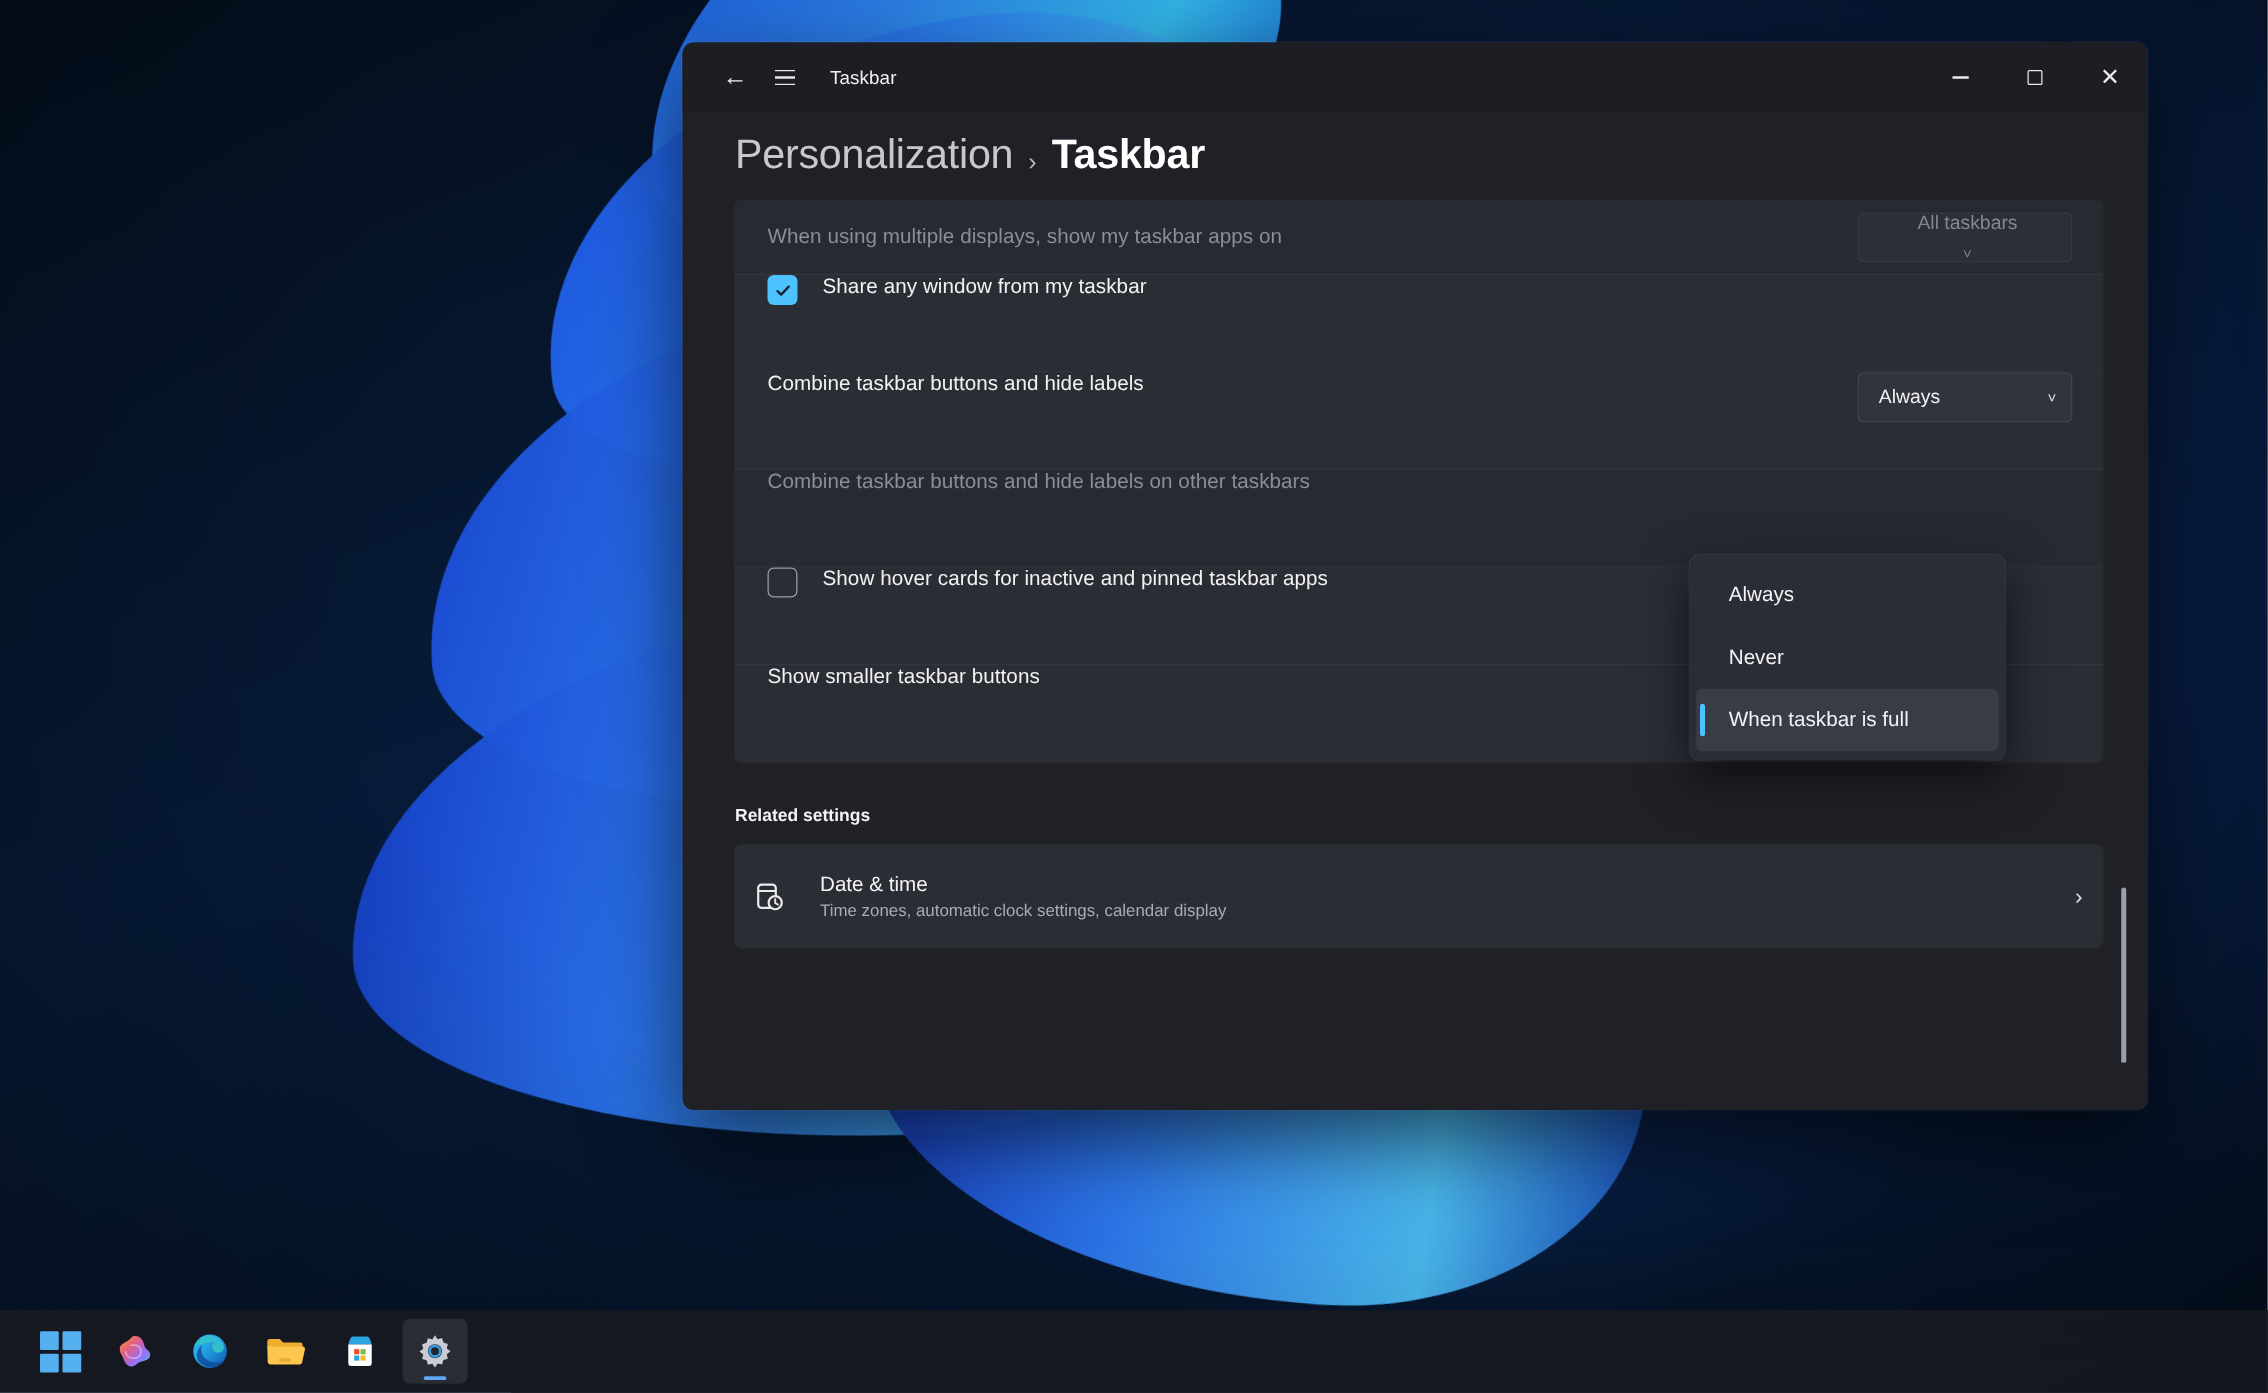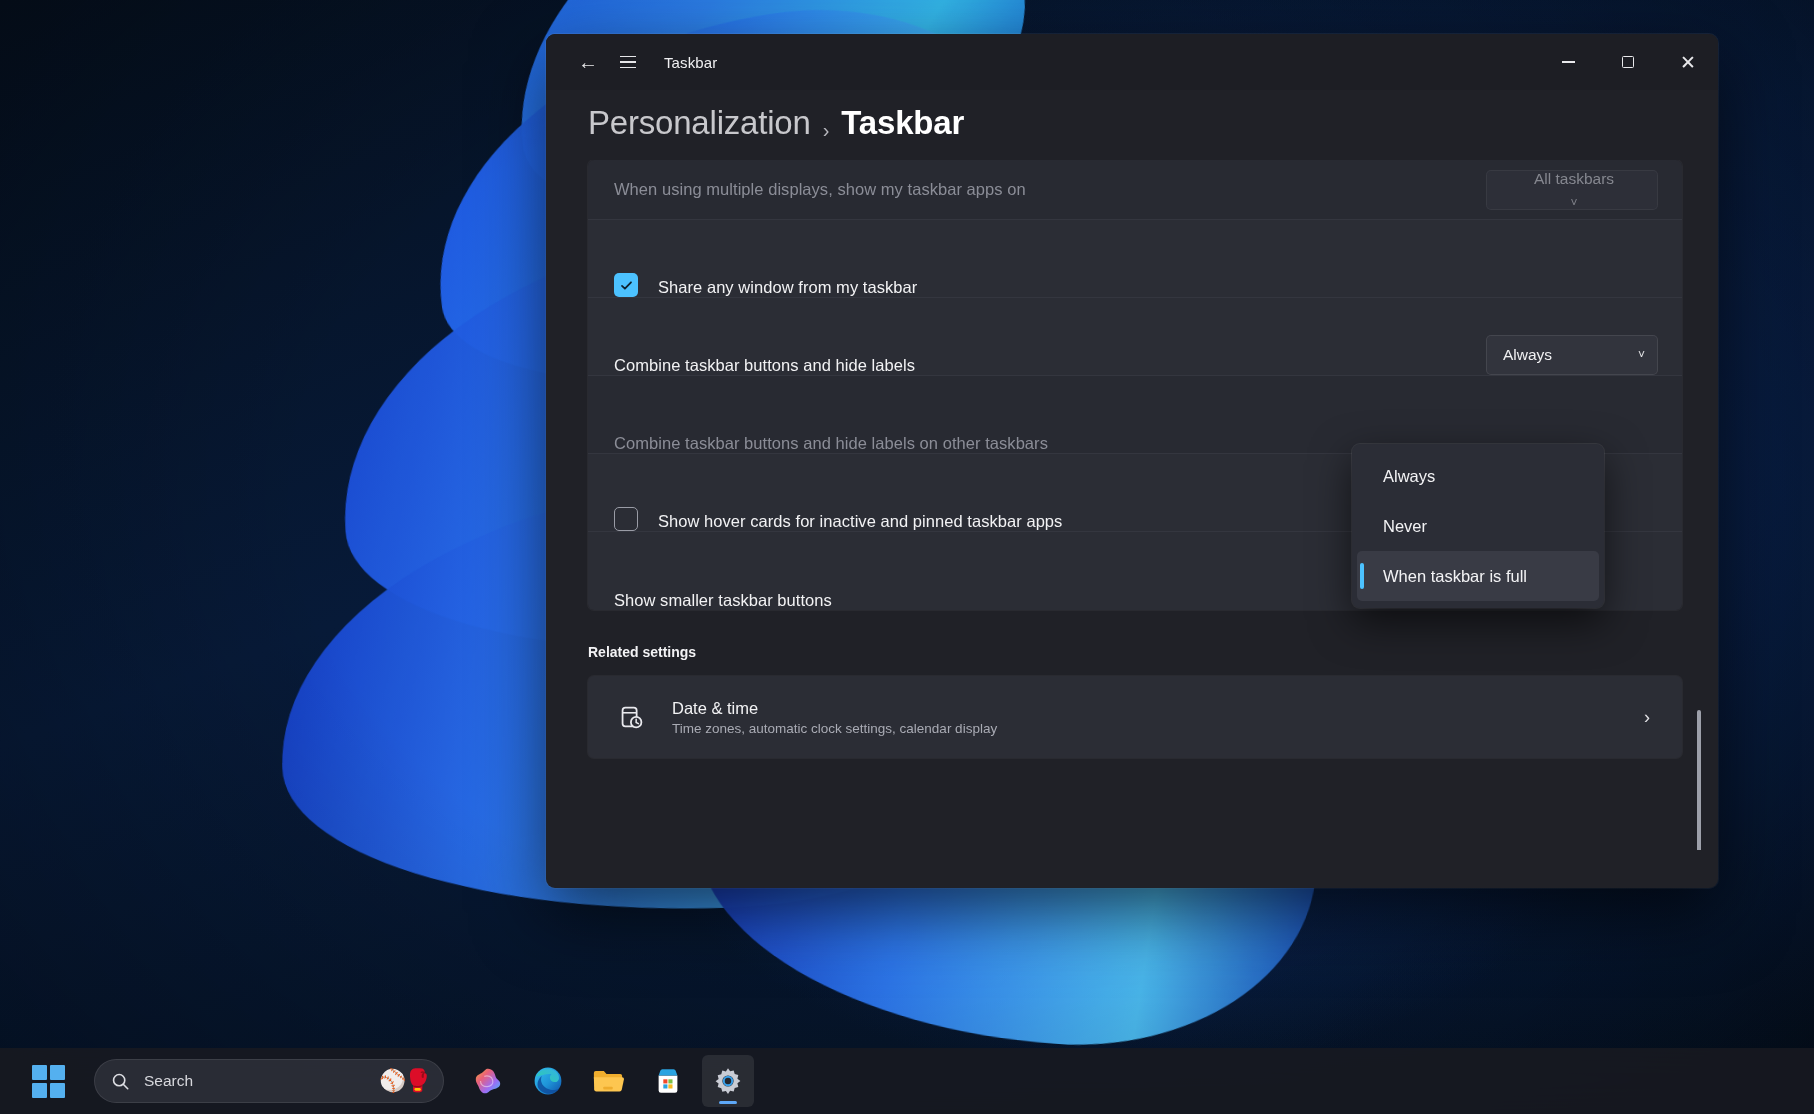--- a/index.html
+++ b/index.html
@@ -153,21 +153,21 @@
   }
 
   .card-group {
     background: transparent;
     border-radius: 6px;
     overflow: hidden;
     box-shadow: 0 0 0 1px rgba(255,255,255,.045);
   }
   .row {
     display: flex;
-    align-items: flex-end;
+    align-items: flex-start;
     padding: 0 24px 0 26px;
     min-height: 78px;
     background: #2b2d35;
     border-bottom: 1px solid #34363f;
     position: relative;
   }
   .row:last-child { border-bottom: none; }
   .row.disabled { background: #282a32; }
   .row.first-partial { min-height: 60px; align-items: center; }
 
@@ -220,21 +220,21 @@
     color: #f3f3f5;
     margin: 34px 0 16px 0;
   }
 
   .link-card {
     background: #2b2d35;
     border-radius: 6px;
     min-height: 82px;
     display: flex;
     align-items: center;
-    padding: 0 26px;
+    padding: 0 10px;
     box-shadow: 0 0 0 1px rgba(255,255,255,.045);
   }
   .lc-icon {
     width: 34px; height: 34px;
     margin-right: 24px;
     flex: none;
     display: flex; align-items: center; justify-content: center;
     color: #e9e9ee;
   }
   .lc-text { flex: 1; }
@@ -477,30 +477,20 @@
 
     <div class="tb-item">
       <span class="start-logo">
         <span></span>
           <span></span>
           <span></span>
           <span></span>
       </span>
     </div>
 
-    <div class="search-pill">
-      <span class="mag">
-        <svg width="19" height="19" viewBox="0 0 20 20">
-          <circle cx="8.6" cy="8.6" r="5.9" fill="none" stroke="#dcdde2" stroke-width="1.7"></circle>
-          <line x1="12.9" y1="12.9" x2="17.6" y2="17.6" stroke="#dcdde2" stroke-width="1.7" stroke-linecap="round"></line>
-        </svg>
-      </span>
-      <span class="search-text">Search</span>
-      <span class="widget-emoji">⚾🥊</span>
-    </div>
 
     <div class="tb-item">
       <svg width="30" height="30" viewBox="0 0 32 32">
         <defs>
           <linearGradient id="cop" x1="0" y1="0" x2="1" y2="1">
             <stop offset="0%" stop-color="#f2a93b"></stop>
             <stop offset="32%" stop-color="#e8607a"></stop>
             <stop offset="66%" stop-color="#9b6cf5"></stop>
             <stop offset="100%" stop-color="#3fc1f0"></stop>
           </linearGradient>

